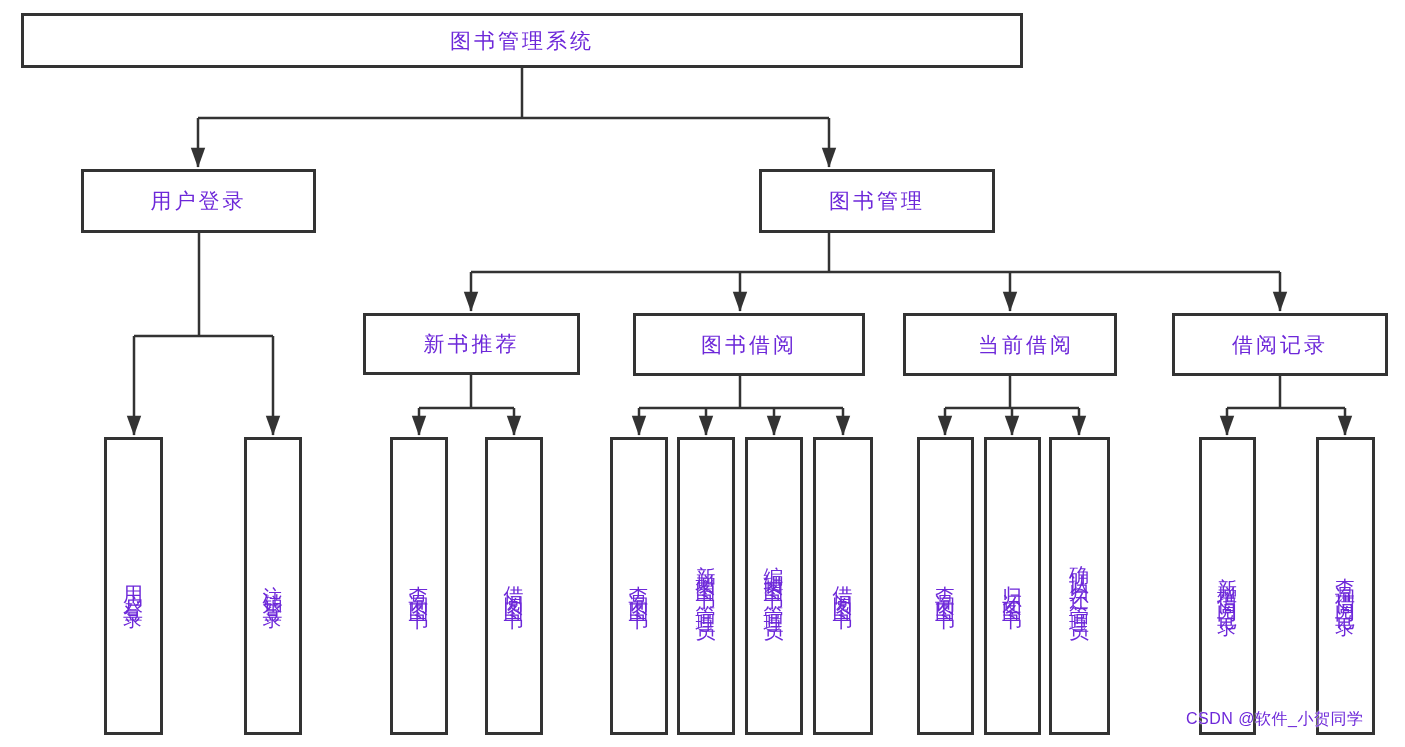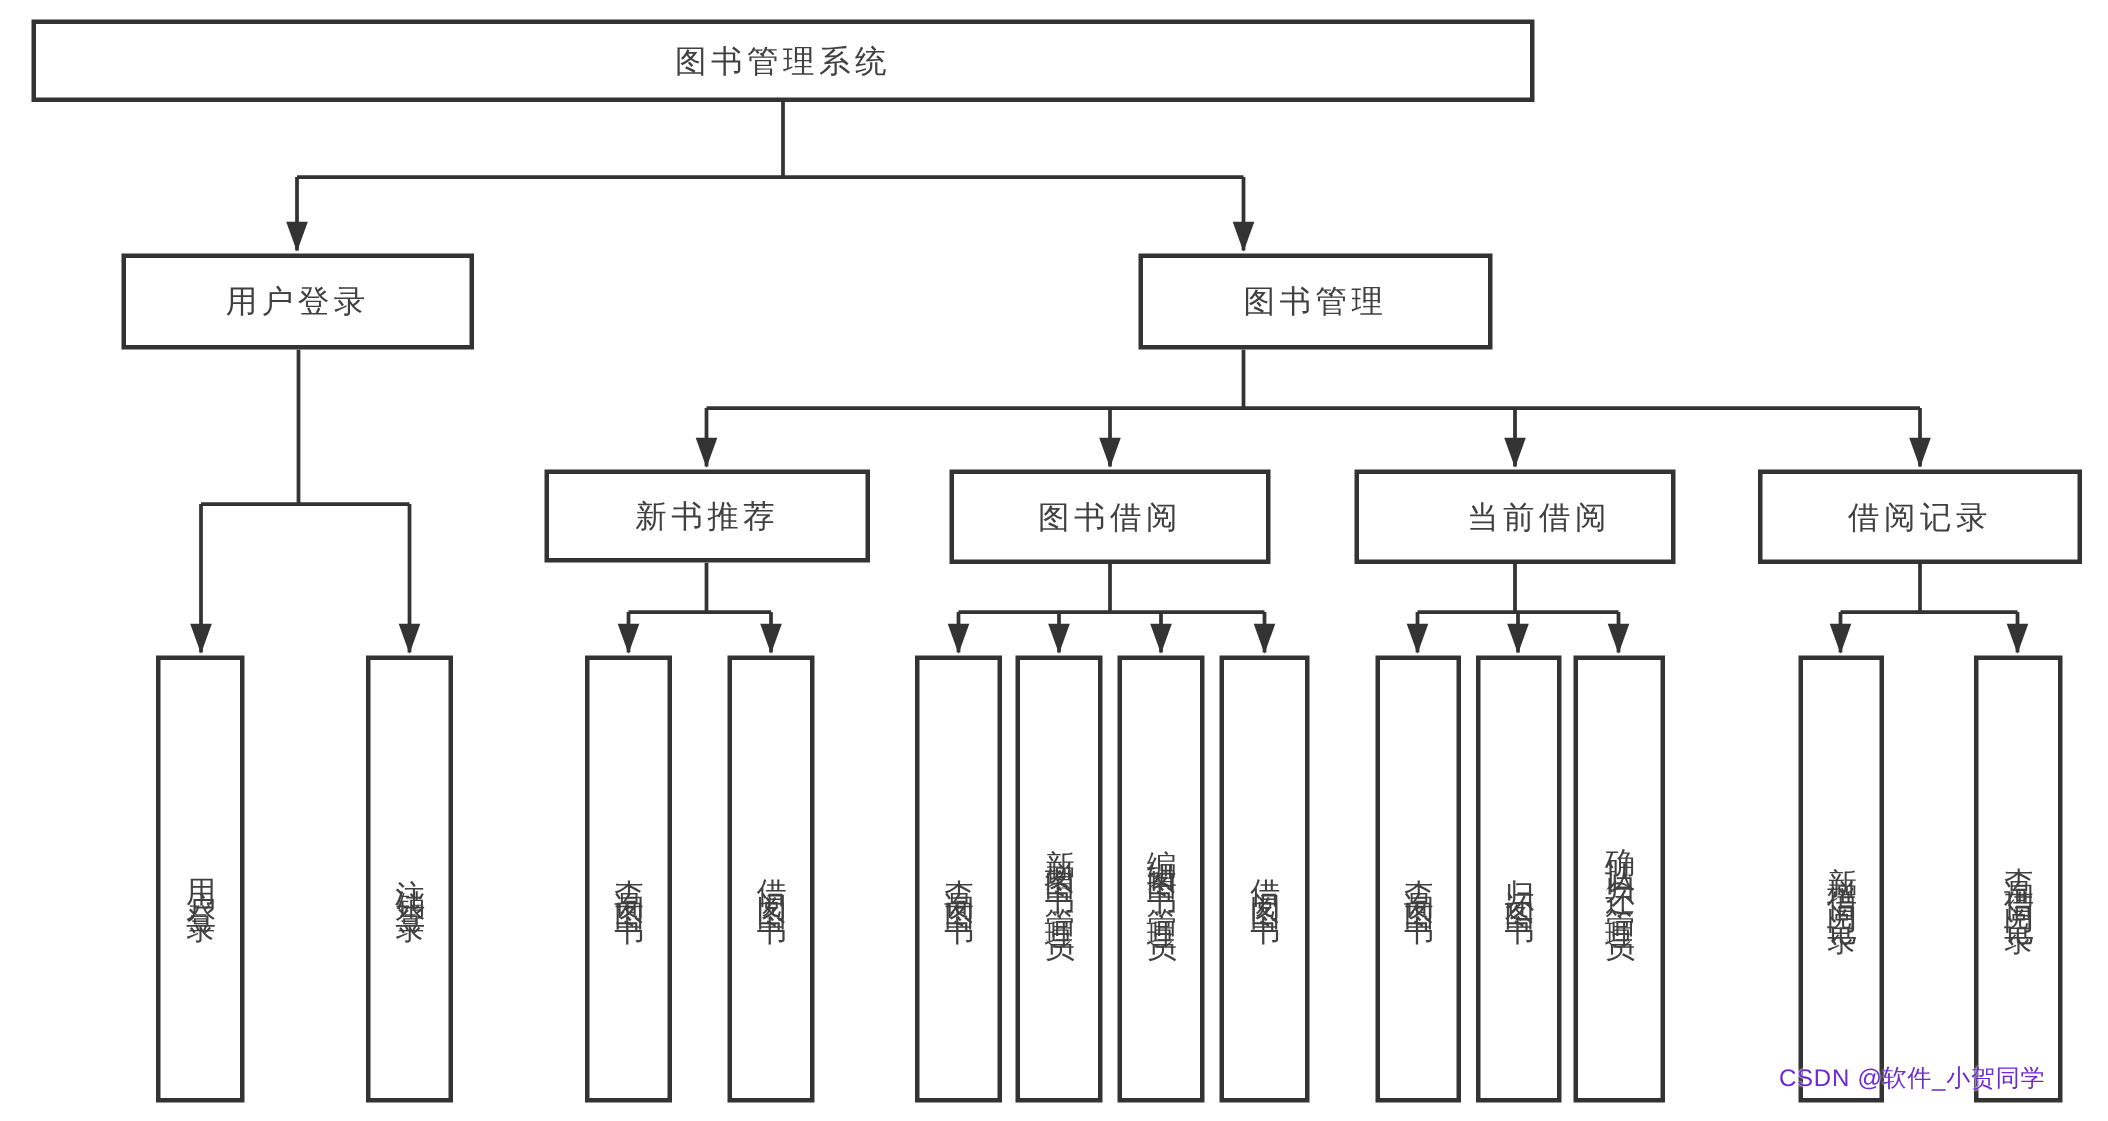--- a/index.html
+++ b/index.html
@@ -3,21 +3,21 @@
 <meta charset="utf-8">
 <style>
   html,body{margin:0;padding:0;background:#ffffff;}
   .canvas{
     position:relative;width:1405px;height:747px;background:#ffffff;overflow:hidden;
     font-family:"Liberation Sans","DejaVu Sans",sans-serif;
   }
   svg.wires{position:absolute;left:0;top:0;width:1405px;height:747px;}
   .node{
     position:absolute;box-sizing:border-box;background:#ffffff;
-    border:3px solid #333333;color:#404040;
+    border:3px solid #333333;color:#6d28d9;
     display:flex;align-items:center;justify-content:center;
     font-size:21px;letter-spacing:3px;white-space:nowrap;
   }
   .leaf{
     writing-mode:vertical-rl;text-orientation:mixed;
     font-size:20px;letter-spacing:8px;line-height:1;
   }
   .watermark{
     position:absolute;left:1186px;top:709px;width:215px;
     font-size:16px;letter-spacing:0.5px;color:#6d28d9;
@@ -78,21 +78,21 @@
       <line x1="1345" y1="408" x2="1345" y2="435" marker-end="url(#arrow)"></line>
     </g>
   </svg>
 
   <div class="node" style="left:21px;top:13px;width:1002px;height:55px;">图书管理系统</div>
 
   <div class="node" style="left:81px;top:169px;width:235px;height:64px;">用户登录</div>
   <div class="node" style="left:711px;top:169px;width:236px;height:64px;margin-left:48px;">图书管理</div>
 
   <div class="node" style="left:363px;top:313px;width:217px;height:62px;">新书推荐</div>
-  <div class="node" style="left:633px;top:313px;width:214px;height:63px;">图书借阅</div>
+  <div class="node" style="left:633px;top:313px;width:232px;height:63px;">图书借阅</div>
   <div class="node" style="left:903px;top:313px;width:214px;height:63px;padding-left:32px;">当前借阅</div>
   <div class="node" style="left:1172px;top:313px;width:216px;height:63px;">借阅记录</div>
 
   <div class="node leaf" style="left:104px;top:437px;width:59px;height:298px;">用户登录</div>
   <div class="node leaf" style="left:244px;top:437px;width:58px;height:298px;">注销登录</div>
 
   <div class="node leaf" style="left:390px;top:437px;width:58px;height:298px;">查询图书</div>
   <div class="node leaf" style="left:485px;top:437px;width:58px;height:298px;">借阅图书</div>
 
   <div class="node leaf" style="left:610px;top:437px;width:58px;height:298px;">查询图书</div>

